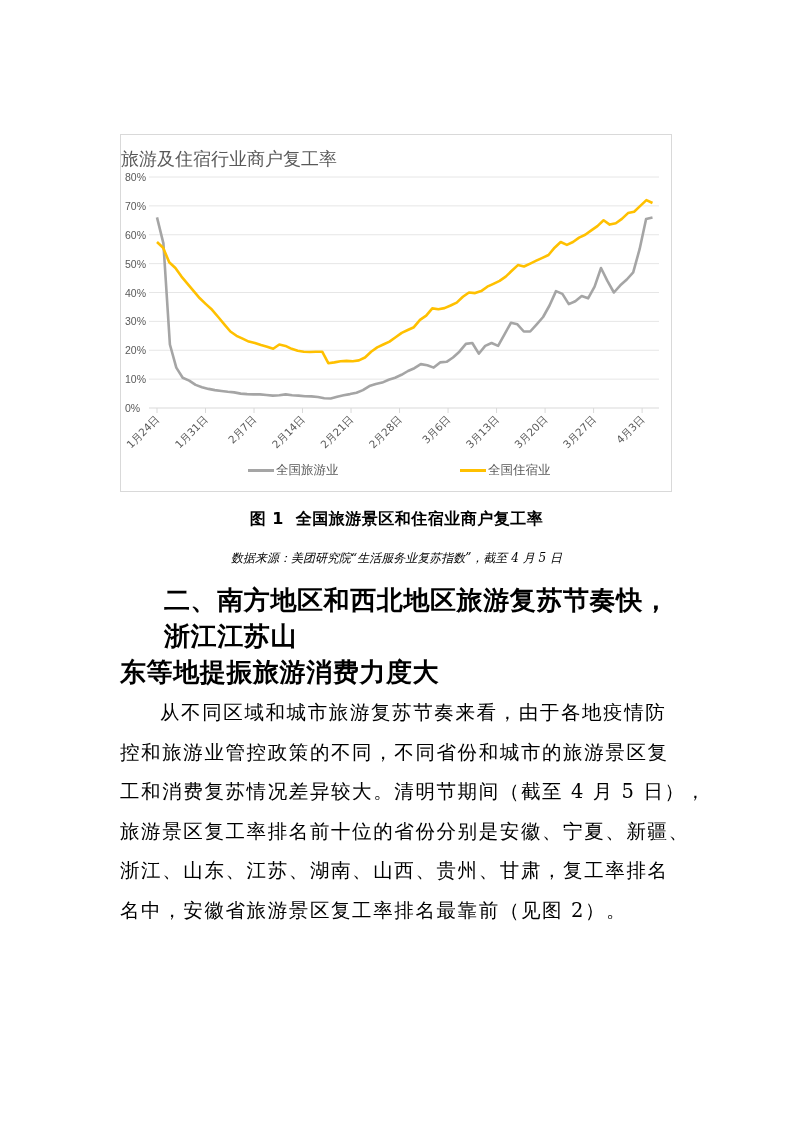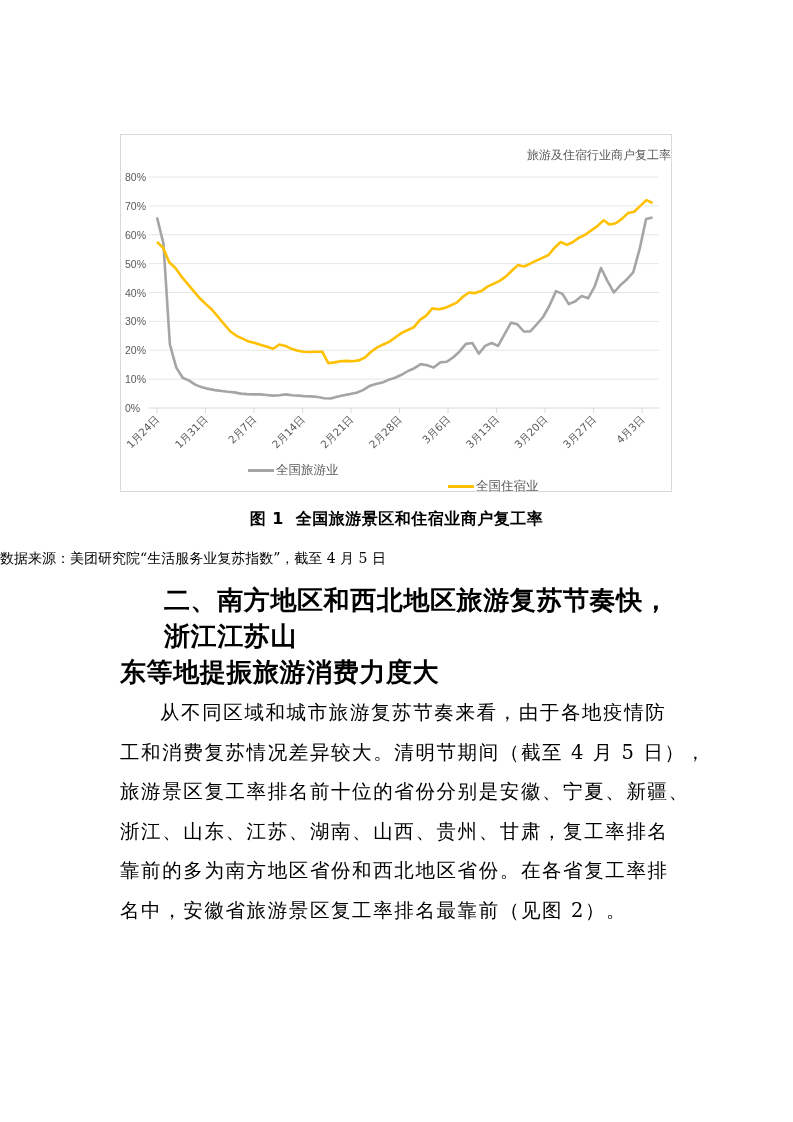--- a/index.html
+++ b/index.html
@@ -1,31 +1,31 @@
 <!DOCTYPE html>
 <html><head>
 <meta charset="utf-8">
 <style>
   html, body { margin: 0; padding: 0; background: #ffffff; }
   body { width: 793px; height: 1122px; position: relative; overflow: hidden;
          font-family: "DejaVu Serif", "Liberation Serif", serif; color: #000; }
   .chart-box { position: absolute; left: 120px; top: 134px; width: 552px; height: 358px;
                border: 1px solid #d9d9d9; background: #fff; box-sizing: border-box; }
   .chart-box svg { position: absolute; left: 0; top: 0; }
-  .chart-title { position: absolute; left: 0; right: 0; top: 12px; text-align: right;
-                 font-family: "DejaVu Sans", "Liberation Sans", sans-serif; font-size: 12px; color: #595959; }
+  .chart-title { position: absolute; left: 0; right: 0; top: 12px; text-align: left;
+                 font-family: "DejaVu Sans", "Liberation Sans", sans-serif; font-size: 18px; color: #595959; }
   .legend { position: absolute; top: 462px; left: 0; width: 643px; height: 22px; padding-left: 7px; }
   .legend-item { position: absolute; display: flex; align-items: center;
                  font-family: "DejaVu Sans", "Liberation Sans", sans-serif; font-size: 12.5px; color: #595959; }
   .legend-swatch { width: 26px; height: 3px; margin-right: 2px; }
   .fig-caption { position: absolute; top: 509px; left: 0; width: 793px; text-align: center;
                  font-family: "DejaVu Sans", "Liberation Sans", sans-serif; font-weight: bold; font-size: 16px; letter-spacing: 0.5px; }
   .fig-caption .num { margin-right: 12px; }
-  .source { position: absolute; top: 550px; left: 0; width: 793px; 
-            font-size: 14px; color: #000; }
+  .source { position: absolute; top: 550px; left: 0; width: 793px; text-align: center;
+            font-size: 12px; color: #000; font-style: italic; }
   .heading { position: absolute; left: 120px; width: 560px; top: 582px;
              font-family: "DejaVu Sans", "Liberation Sans", sans-serif; font-weight: bold;
              font-size: 26px; line-height: 36px; letter-spacing: 0.6px; }
   .heading .l1 { display: block; padding-left: 44px; }
   .heading .l2 { display: block; }
   .para { position: absolute; left: 120px; width: 565px; top: 650px;
           font-size: 19.5px; line-height: 39.5px; letter-spacing: 1.6px; }
   .para span { display: block; white-space: nowrap; }
   .para .indent { padding-left: 40px; margin-top: 43px; }
 </style>
@@ -78,37 +78,37 @@
       <polyline points="36.0,82.4 42.4,108.4 48.9,209.5 55.3,232.6 61.7,242.7 68.2,245.6 74.6,249.9 81.0,252.2 87.5,253.9 93.9,255.1 100.4,256.0 106.8,256.8 113.2,257.4 119.7,258.6 126.1,259.1 132.5,259.4 139.0,259.4 145.4,260.0 151.8,260.6 158.3,260.3 164.7,259.4 171.1,260.3 177.6,260.6 184.0,261.2 190.4,261.4 196.9,262.0 203.3,263.2 209.7,263.5 216.2,261.7 222.6,260.3 229.0,259.1 235.5,257.7 241.9,255.1 248.4,251.1 254.8,249.0 261.2,247.6 267.7,244.7 274.1,242.7 280.5,239.8 287.0,236.0 293.4,233.2 299.8,229.1 306.3,230.3 312.7,232.6 319.1,227.4 325.6,226.8 332.0,222.5 338.4,216.7 344.9,208.9 351.3,208.0 357.8,218.7 364.2,210.9 370.6,208.0 377.1,210.9 383.5,199.4 389.9,187.8 396.4,189.3 402.8,196.5 409.2,196.5 415.7,189.3 422.1,182.0 428.5,170.5 435.0,156.1 441.4,158.9 447.8,169.1 454.3,166.2 460.7,161.0 467.1,163.3 473.6,151.7 480.0,133.0 486.4,145.9 492.9,157.5 499.3,150.3 505.8,144.5 512.2,137.3 518.6,114.2 525.1,83.9 531.5,82.4" fill="none" stroke="#a5a5a5" stroke-width="2.6" stroke-linejoin="round"></polyline>
       <polyline points="36.0,107.0 42.1,112.7 48.2,127.2 54.4,133.0 60.5,141.6 66.6,148.8 72.7,156.1 78.8,163.3 84.9,169.1 91.1,174.8 97.2,182.0 103.3,189.3 109.4,196.5 115.5,200.8 121.6,203.7 127.8,206.6 133.9,208.0 140.0,210.1 146.1,211.8 152.2,213.8 158.3,209.5 164.5,210.9 170.6,213.8 176.7,215.8 182.8,216.7 188.9,217.0 195.0,216.7 201.2,216.7 207.3,228.2 213.4,227.4 219.5,226.2 225.6,225.9 231.8,226.2 237.9,225.4 244.0,222.5 250.1,216.7 256.2,212.4 262.3,209.5 268.5,206.6 274.6,202.3 280.7,197.9 286.8,195.0 292.9,192.2 299.0,184.9 305.2,180.6 311.3,173.4 317.4,174.2 323.5,173.1 329.6,170.5 335.7,167.6 341.9,161.8 348.0,157.5 354.1,158.1 360.2,156.1 366.3,151.7 372.4,148.8 378.6,145.9 384.7,141.6 390.8,135.8 396.9,130.1 403.0,131.5 409.2,128.6 415.3,125.7 421.4,122.8 427.5,120.0 433.6,112.7 439.7,107.0 445.9,109.9 452.0,107.0 458.1,102.6 464.2,99.8 470.3,95.4 476.4,91.1 482.6,85.3 488.7,89.6 494.8,88.2 500.9,83.9 507.0,78.1 513.1,76.7 519.3,70.9 525.4,65.1 531.5,68.0" fill="none" stroke="#ffc000" stroke-width="2.6" stroke-linejoin="round"></polyline>
     </svg>
 </div>
 
 <div class="legend">
   <div class="legend-item" style="left:248px;">
     <span class="legend-swatch" style="background:#a5a5a5;"></span>
     <span>全国旅游业</span>
   </div>
-  <div class="legend-item" style="left:448px;margin-top:16px;">
+  <div class="legend-item" style="left:460px;">
     <span class="legend-swatch" style="background:#ffc000;"></span>
     <span>全国住宿业</span>
   </div>
 </div>
 
 <div class="fig-caption">
   <span class="num">图 1</span><span>全国旅游景区和住宿业商户复工率</span>
 </div>
 
 <div class="source">数据来源：美团研究院“生活服务业复苏指数”，截至 4 月 5 日</div>
 
 <div class="heading">
   <span class="l1">二、南方地区和西北地区旅游复苏节奏快，浙江江苏山</span>
   <span class="l2">东等地提振旅游消费力度大</span>
 </div>
 
 <div class="para">
   <span class="indent">从不同区域和城市旅游复苏节奏来看，由于各地疫情防</span>
+  <span>控和旅游业管控政策的不同，不同省份和城市的旅游景区复</span>
   <span>工和消费复苏情况差异较大。清明节期间（截至 4 月 5 日），</span>
   <span>旅游景区复工率排名前十位的省份分别是安徽、宁夏、新疆、</span>
   <span>浙江、山东、江苏、湖南、山西、贵州、甘肃，复工率排名</span>
-  <span>靠前的多为南方地区省份和西北地区省份。在各省复工率排</span>
   <span>名中，安徽省旅游景区复工率排名最靠前（见图 2）。</span>
 </div>
 
 </body></html>

